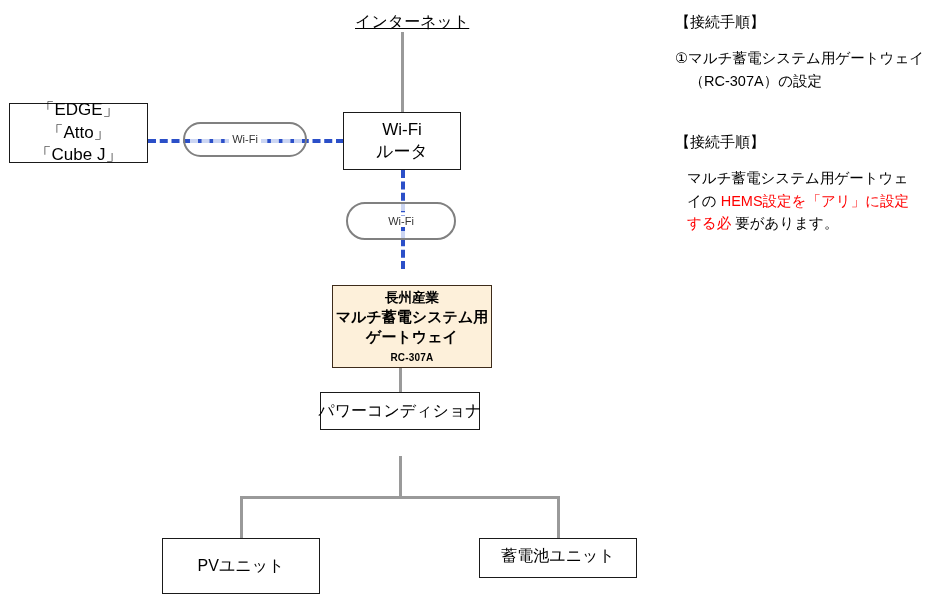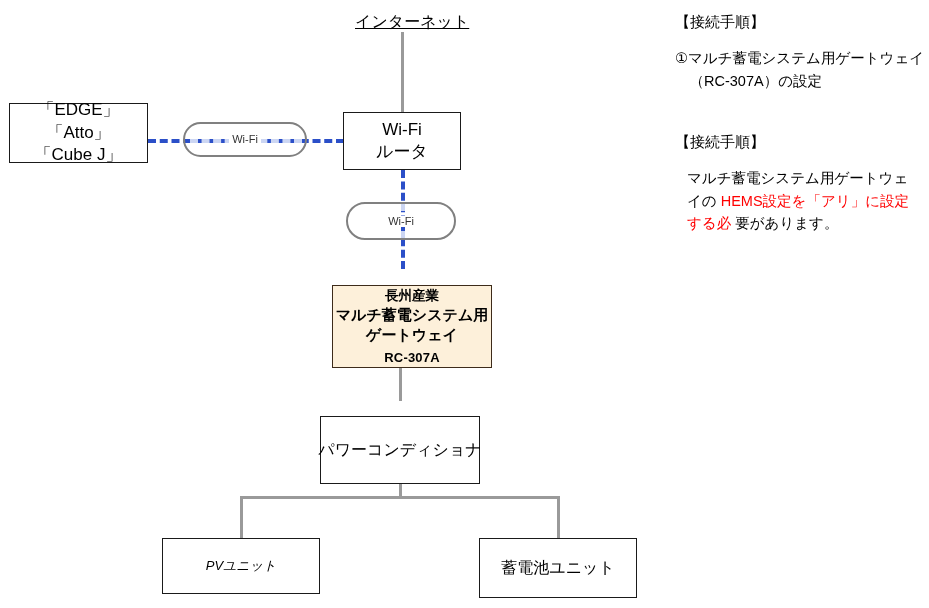--- a/index.html
+++ b/index.html
@@ -32,28 +32,28 @@
     text-align: center;
     line-height: 1.32;
     z-index: 5;
   }
   .box .ln { display: block; white-space: nowrap; }
 
   #device-box     { left: 9px;   top: 103px; width: 139px; height: 60px;  font-size: 17px; }
   #router-box     { left: 343px; top: 112px; width: 118px; height: 58px;  font-size: 17px; }
   #gateway-box    { left: 332px; top: 268px; width: 160px; height: 83px;
                     background: #fdf0da; border: 1px solid #3d2b1a; margin-top: 17px; }
-  #pcs-box        { left: 320px; top: 416px; width: 160px; height: 68px;  font-size: 16px; }
-  #pv-box         { left: 162px; top: 538px; width: 158px; height: 56px;  font-size: 13px; font-style: italic; }
-  #battery-box    { left: 479px; top: 538px; width: 158px; height: 60px;  font-size: 16px; }
+  #pcs-box        { left: 320px; top: 392px; width: 160px; height: 38px;  font-size: 16px; }
+  #pv-box         { left: 162px; top: 538px; width: 158px; height: 56px;  font-size: 16px; }
+  #battery-box    { left: 479px; top: 538px; width: 158px; height: 40px;  font-size: 16px; font-family: Liberation Mono, monospace; }
 
   
   #gateway-box .gw-small  { font-size: 13.5px; font-weight: bold; }
   #gateway-box .gw-main   { font-size: 15px;  font-weight: bold; text-align: center; }
-  #gateway-box .gw-model  { font-size: 13px;  font-weight: bold; margin-top: 4px; letter-spacing: .2px; }
+  #gateway-box .gw-model  { font-size: 10px;  font-weight: bold; margin-top: 4px; letter-spacing: .2px; }
 
   
   .free-label {
     position: absolute;
     font-size: 16px;
     white-space: nowrap;
     z-index: 6;
     text-decoration: underline;
   }
   #internet-label { left: 355px; top: 12px; }

